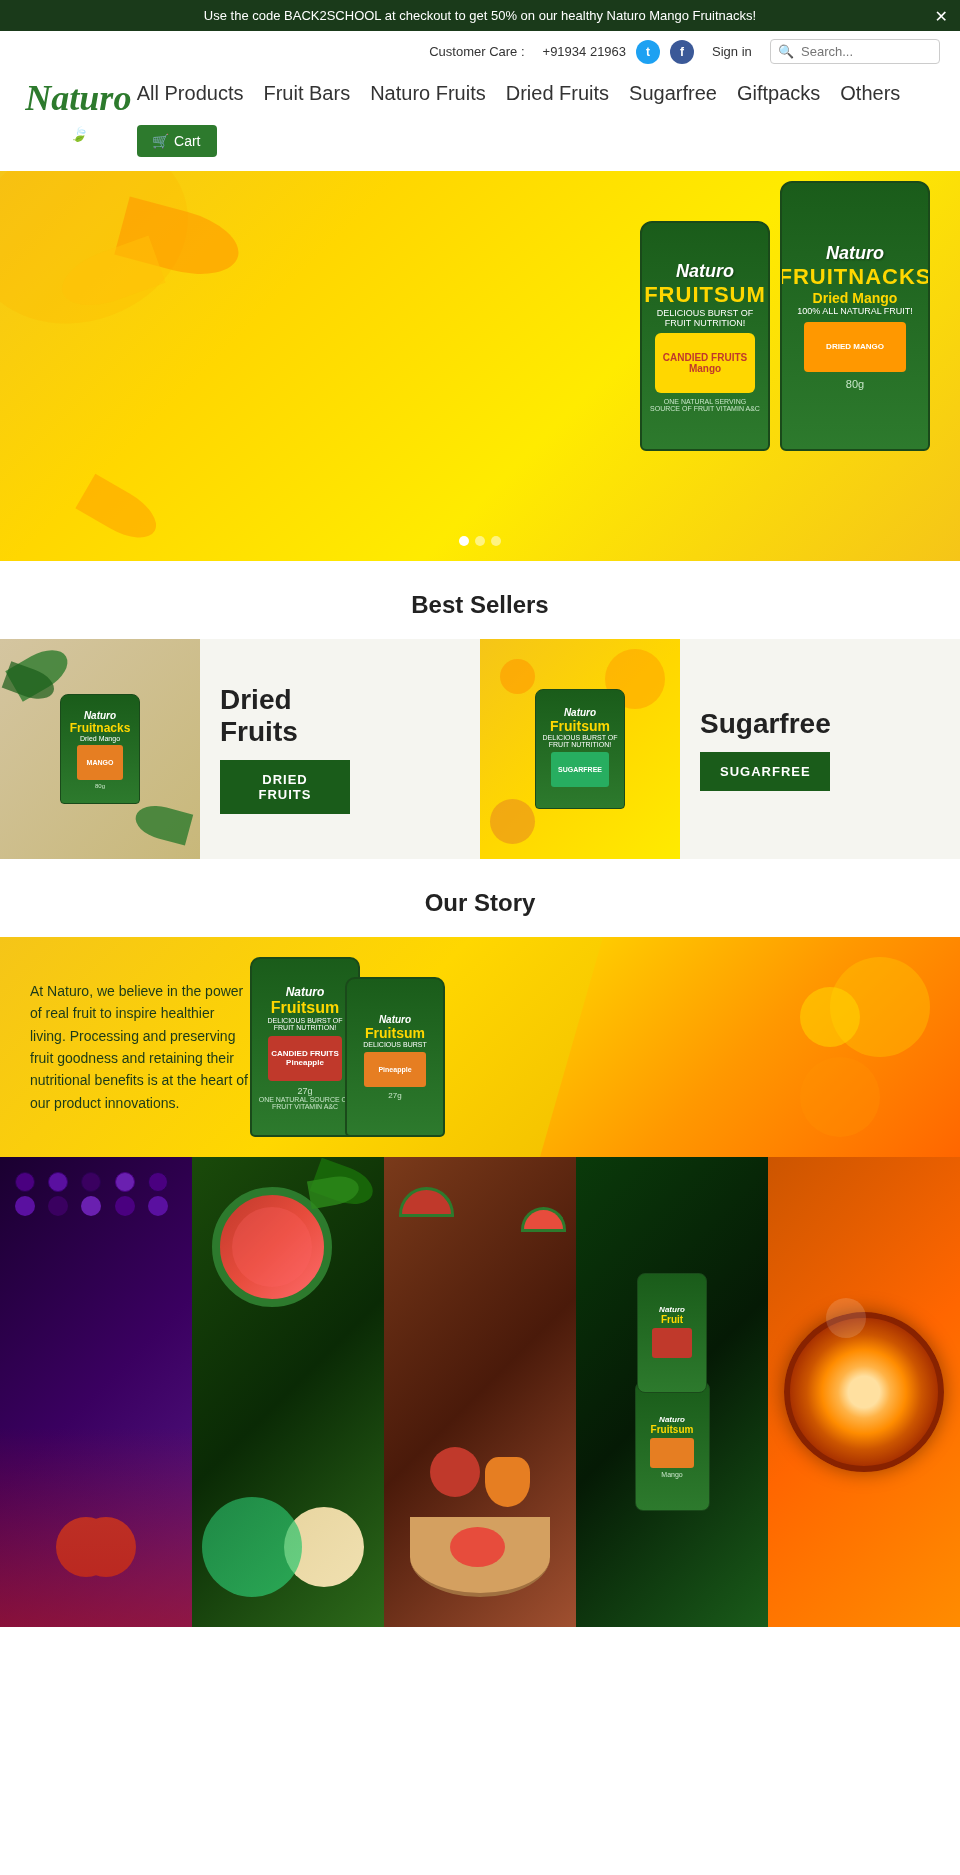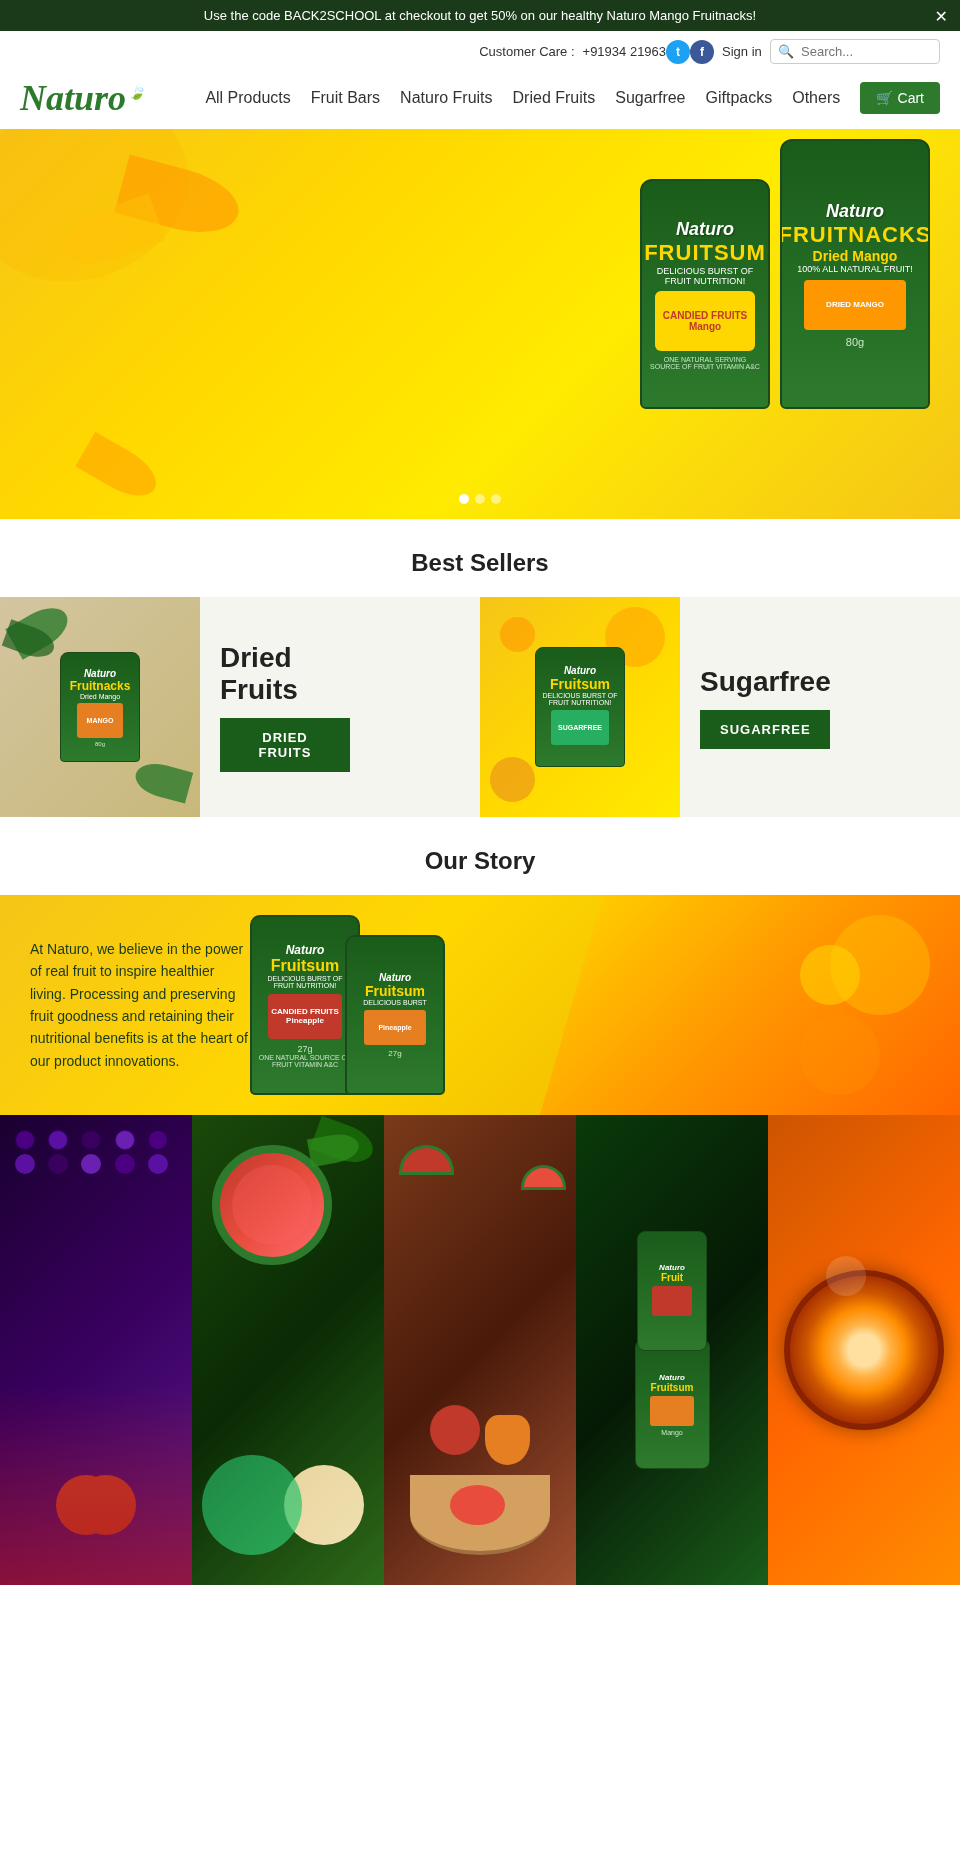--- a/index.html
+++ b/index.html
@@ -23,20 +23,21 @@
       font-size: 16px;
       color: #fff;
     }
 
     
     .top-bar {
       display: flex;
       align-items: center;
       justify-content: flex-end;
       padding: 8px 20px;
+      gap: 10px;
       font-size: 13px;
       color: #333;
     }
     .top-bar .customer-care { margin-right: 8px; }
     .social-icon {
       width: 24px; height: 24px;
       border-radius: 50%;
       display: inline-flex; align-items: center; justify-content: center;
       font-size: 12px; font-weight: bold; color: #fff;
       cursor: pointer;
@@ -77,21 +78,21 @@
     .logo-leaf {
       color: #2d7a2d;
       font-size: 14px;
       margin-left: 2px;
       vertical-align: super;
     }
     .nav {
       display: flex; align-items: center; gap: 20px; flex-wrap: wrap;
     }
     .nav a {
-      color: #333; text-decoration: none; font-size: 16px; cursor: pointer;
+      color: #333; text-decoration: none; font-size: 20px; cursor: pointer;
     }
     .cart-btn {
       background: #2d7a2d; color: #fff;
       border: none; border-radius: 4px;
       padding: 8px 16px; cursor: pointer;
       display: flex; align-items: center; gap: 6px;
       font-size: 14px;
     }
 
     

